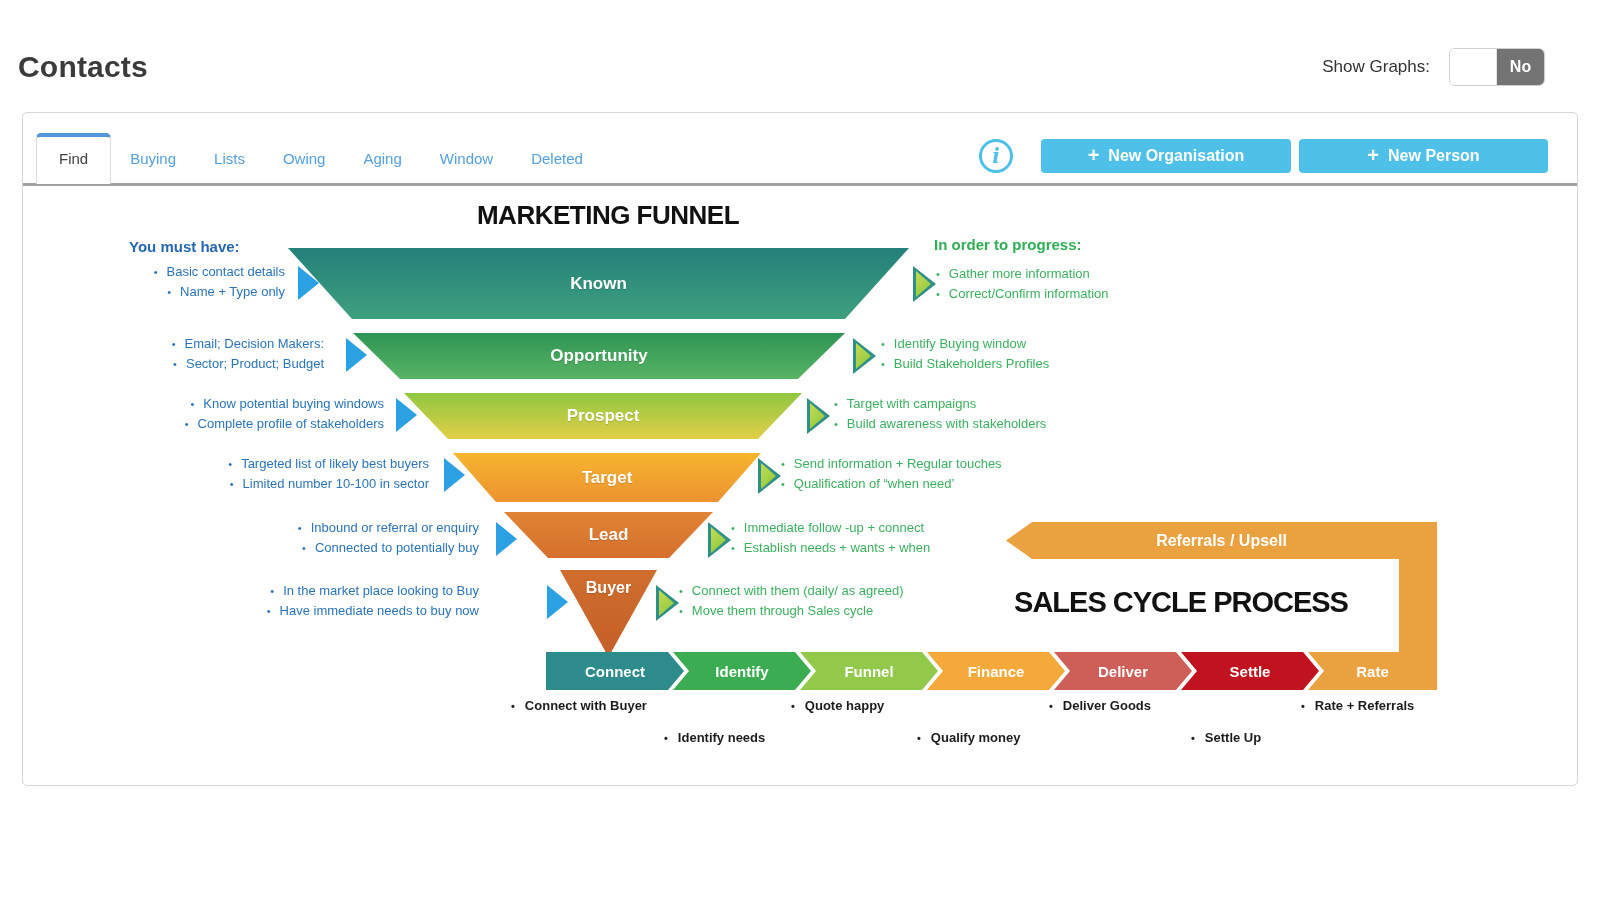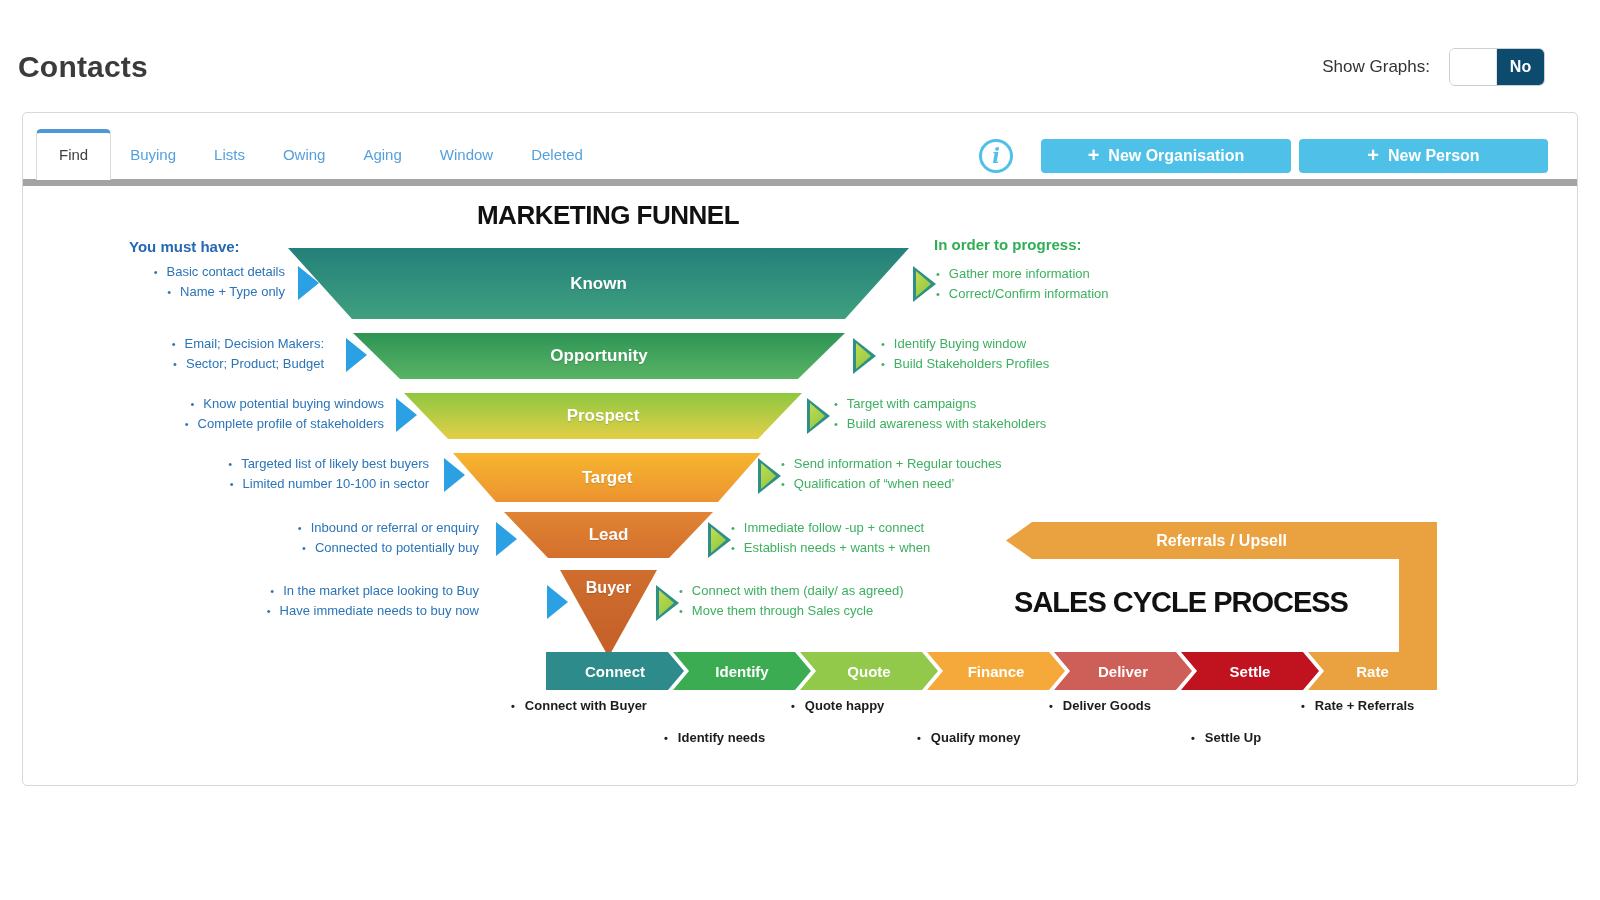--- a/index.html
+++ b/index.html
@@ -8,27 +8,27 @@
 
   
   .topbar { display:flex; justify-content:space-between; align-items:center;
     padding:34px 55px 0 18px; height:100px; }
   .page-title { font-size:30px; font-weight:700; color:#3b3b3b; letter-spacing:0.2px; }
   .graphs-wrap { display:flex; align-items:center; gap:19px; }
   .graphs-label { font-size:17px; color:#333; }
   .toggle { width:96px; height:38px; border:1px solid #cfcfcf; border-radius:6px;
     display:flex; overflow:hidden; cursor:pointer; background:#fff; }
   .toggle-off { width:48px; background:#ffffff; border-right:1px solid #e3e3e3; }
-  .toggle-no { width:48px; background:#0c4a6e; color:#fff; font-size:16px; font-weight:600;
+  .toggle-no { width:48px; background:#737373; color:#fff; font-size:16px; font-weight:600;
     display:flex; align-items:center; justify-content:center; }
 
   
   .card { position:absolute; left:22px; top:112px; width:1556px; height:674px;
     border:1px solid #d8d8d8; border-radius:5px; background:#fff; }
-  .card-header { position:relative; height:73px; border-bottom:7px solid #a3a3a3;
+  .card-header { position:relative; height:73px; border-bottom:3px solid #a3a3a3;
     display:flex; align-items:center; padding-left:13px; }
   .tabs { display:flex; align-items:flex-end; height:100%; }
   .tab { font-size:15px; color:#55a0dc; padding:15px 19px 16px 19px; cursor:pointer; }
   .tab.active { color:#3f3f3f; background:#fff; border:1px solid #dcdcdc; border-bottom:none;
     border-top:4px solid #4f97d6; border-radius:5px 5px 0 0; padding:13px 22px 17px 22px;
     margin:0 0 -1px 0; }
   .header-actions { position:absolute; right:29px; top:26px; display:flex; align-items:center; gap:28px; }
   .info-icon { width:34px; height:34px; border:3px solid #4fc1e8; border-radius:50%;
     color:#4fc1e8; display:flex; align-items:center; justify-content:center;
     font-family:"DejaVu Serif", serif; font-style:italic; font-weight:700; font-size:20px;
@@ -221,21 +221,21 @@
 
     <div class="abs cycle-title" style="left:973px; top:400px; width:370px;">SALES CYCLE PROCESS</div>
 
     <div class="abs chev chev-first" style="left: 523px; top: 466px; width: 138px; background: rgb(46, 139, 139);">
         <span>Connect</span>
       </div>
     <div class="abs chev chev-mid" style="left: 650px; top: 466px; width: 138px; background: rgb(59, 172, 82);">
         <span>Identify</span>
       </div>
     <div class="abs chev chev-mid" style="left: 777px; top: 466px; width: 138px; background: rgb(147, 201, 75);">
-        <span>Quote</span>
+        <span>Funnel</span>
       </div>
     <div class="abs chev chev-mid" style="left: 904px; top: 466px; width: 138px; background: rgb(244, 169, 58);">
         <span>Finance</span>
       </div>
     <div class="abs chev chev-mid" style="left: 1031px; top: 466px; width: 138px; background: rgb(205, 95, 88);">
         <span>Deliver</span>
       </div>
     <div class="abs chev chev-mid" style="left: 1158px; top: 466px; width: 138px; background: rgb(192, 18, 31);">
         <span>Settle</span>
       </div>

